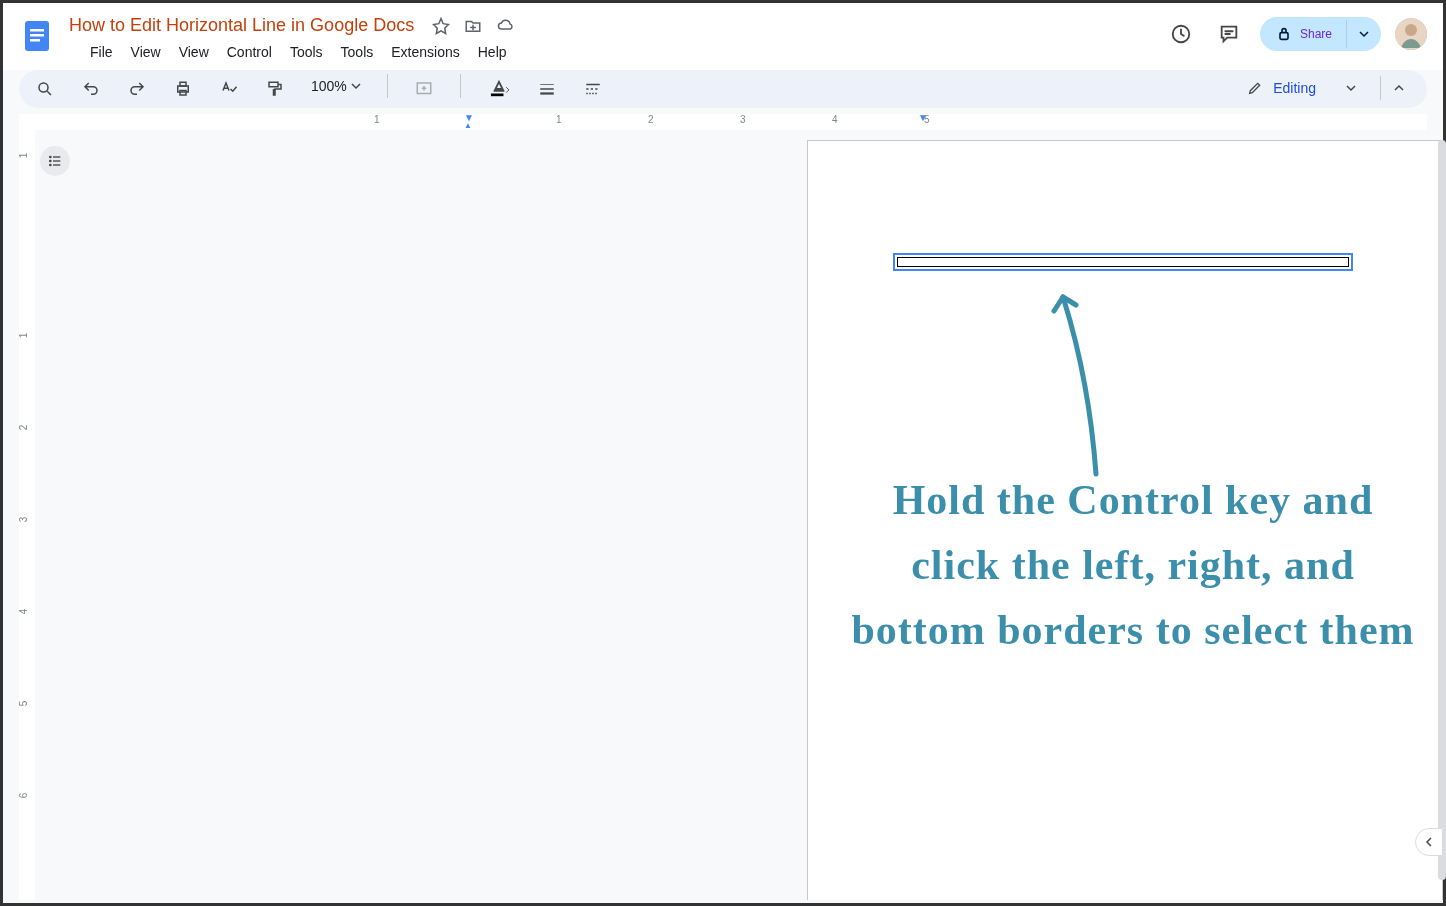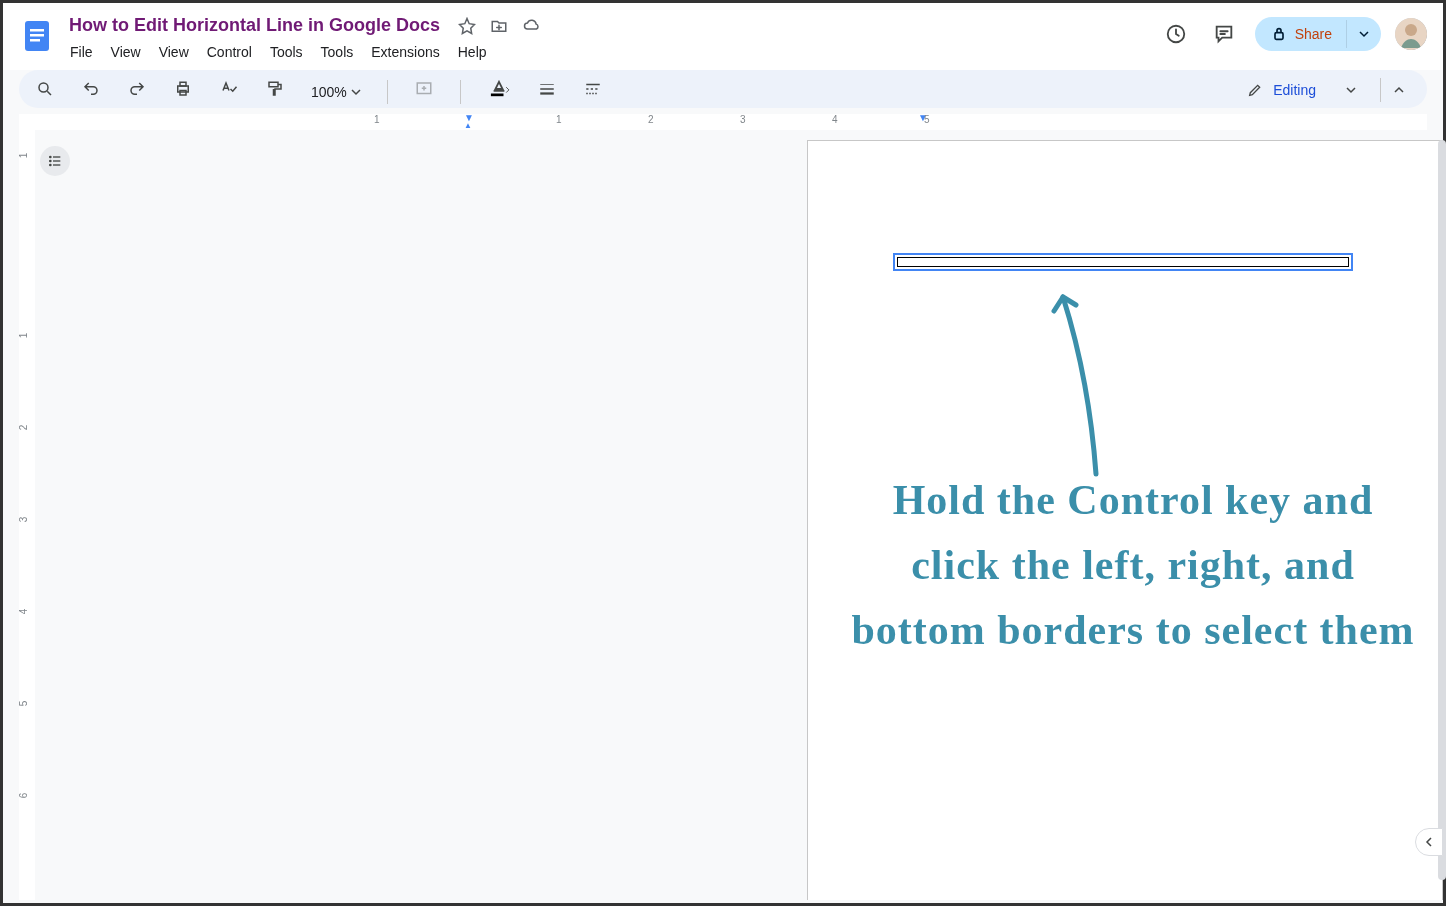--- a/index.html
+++ b/index.html
@@ -1,33 +1,33 @@
 <!DOCTYPE html>
 <html><head>
 <meta charset="utf-8">
 <style>
 * { margin: 0; padding: 0; box-sizing: border-box; font-family: "Google Sans", Arial, sans-serif; }
 body { width: 1446px; height: 906px; background: #f8f9fa; overflow: hidden; border: 3px solid #333; }
 .header { background: #fff; display: flex; align-items: flex-start; padding: 8px 16px 0; }
 .docs-icon { width: 36px; height: 48px; display: flex; align-items: center; justify-content: center; margin-right: 8px; cursor: pointer; }
 .title-area { flex: 1; }
 .title-row { display: flex; align-items: center; gap: 12px; padding-top: 2px; }
-.doc-title { font-size: 18px; color: #701a75; padding: 2px 6px; font-weight: bold; }
+.doc-title { font-size: 18px; color: #c2410c; padding: 2px 6px; }
 .title-icons { display: flex; gap: 14px; align-items: center; }
 .title-icon { color: #5f6368; cursor: pointer; }
-.menubar { display: flex; gap: 4px; padding: 2px 0 6px; }
+.menubar { display: flex; gap: 4px; padding: 2px 0 6px; margin-left: 20px; }
 .menu-item { padding: 4px 7px; font-size: 14px; color: #202124; cursor: pointer; border-radius: 4px; }
 .header-right { display: flex; align-items: center; gap: 14px; padding-top: 6px; }
 .header-icon { color: #5f6368; cursor: pointer; padding: 6px; border-radius: 50%; }
 .share-btn { display: flex; align-items: center; background: #c2e7ff; border-radius: 40px; overflow: hidden; }
 .share-main { display: flex; align-items: center; gap: 8px; padding: 9px 14px 9px 16px; cursor: pointer; }
-.share-text { font-size: 14px; font-weight: 500; color: #c2410c; }
+.share-text { font-size: 12px; font-weight: 500; color: #6d28d9; }
 .share-drop { padding: 9px 12px; border-left: 1px solid rgba(0,0,0,0.1); cursor: pointer; }
 .avatar { width: 32px; height: 32px; border-radius: 50%; background: linear-gradient(135deg,#e0e0e0,#a0a0a0); cursor: pointer; overflow: hidden; }
-.toolbar { background: #edf2fa; margin: 0 16px; border-radius: 24px; display: flex; align-items: flex-end; padding: 4px 10px; gap: 14px; }
+.toolbar { background: #edf2fa; margin: 0 16px; border-radius: 24px; display: flex; align-items: flex-start; padding: 4px 10px; gap: 14px; }
 .tool-btn { padding: 6px 7px; border-radius: 4px; cursor: pointer; color: #444746; display: flex; align-items: center; justify-content: center; }
 .zoom-select { display: flex; align-items: center; gap: 4px; padding: 4px 6px; font-size: 14px; cursor: pointer; color: #202124; }
 .sep { width: 1px; height: 24px; background: #c7c7c7; margin: 0 6px; }
 .toolbar-right { margin-left: auto; display: flex; align-items: center; gap: 8px; }
 .editing-btn { display: flex; align-items: center; gap: 10px; padding: 6px 12px; cursor: pointer; }
 .editing-btn span { font-size: 14px; color: #1d4ed8; }
 .collapse-btn { padding: 6px 12px; cursor: pointer; border-left: 1px solid #c7c7c7; margin-left: 4px; }
 .ruler-h { height: 16px; background: #fff; margin: 6px 16px 0; position: relative; display: flex; align-items: flex-end; }
 .ruler-h-inner { position: absolute; left: 337px; right: 0; top: 0; height: 100%; }
 .ruler-num { position: absolute; font-size: 10px; color: #80868b; top: 0; }

